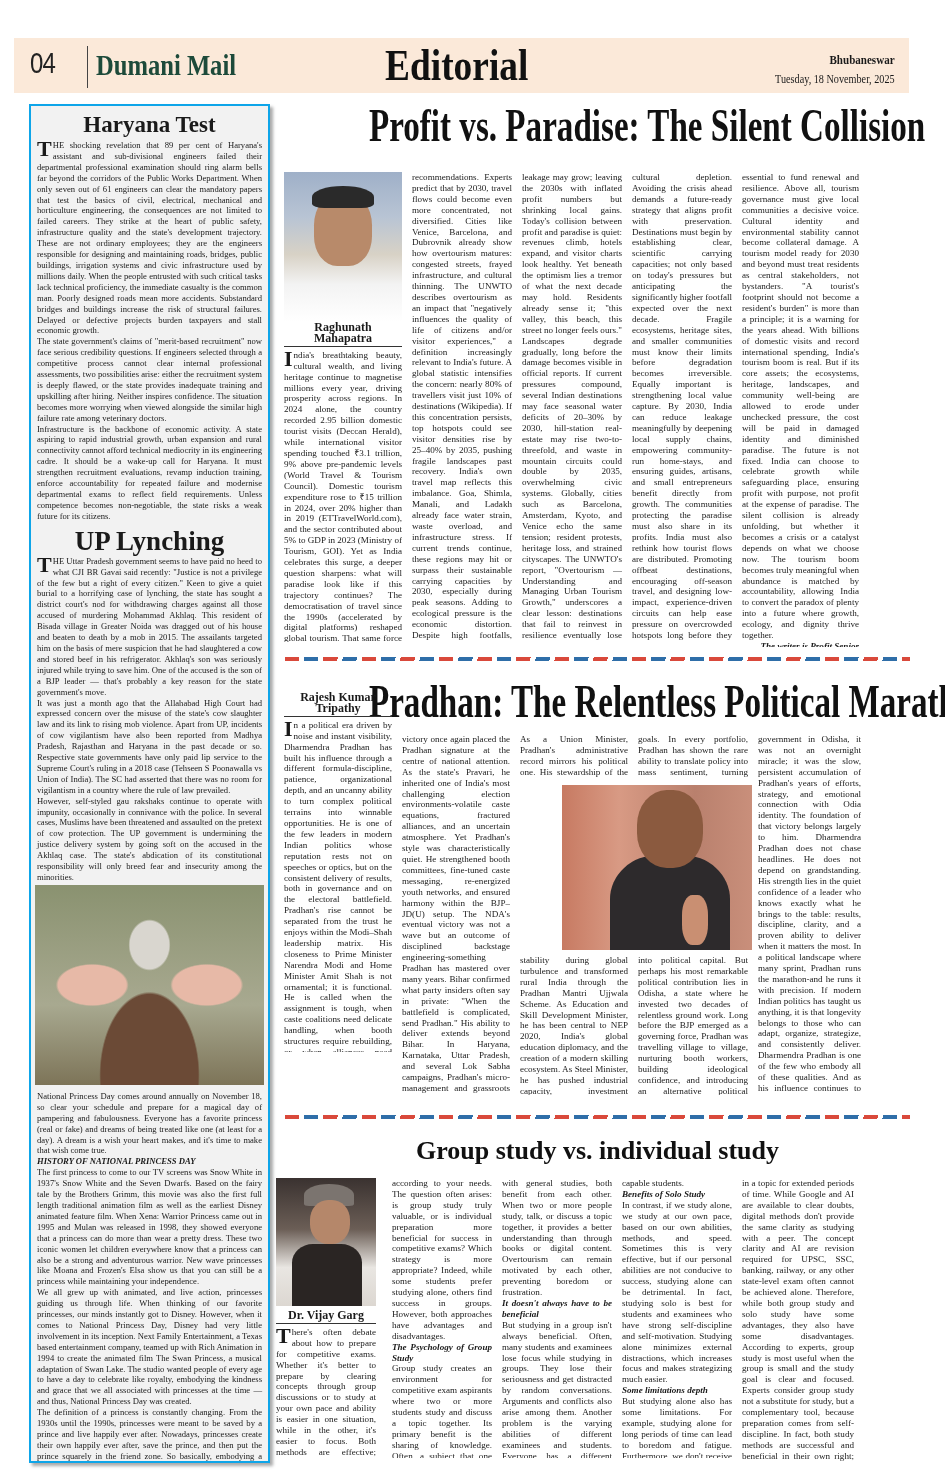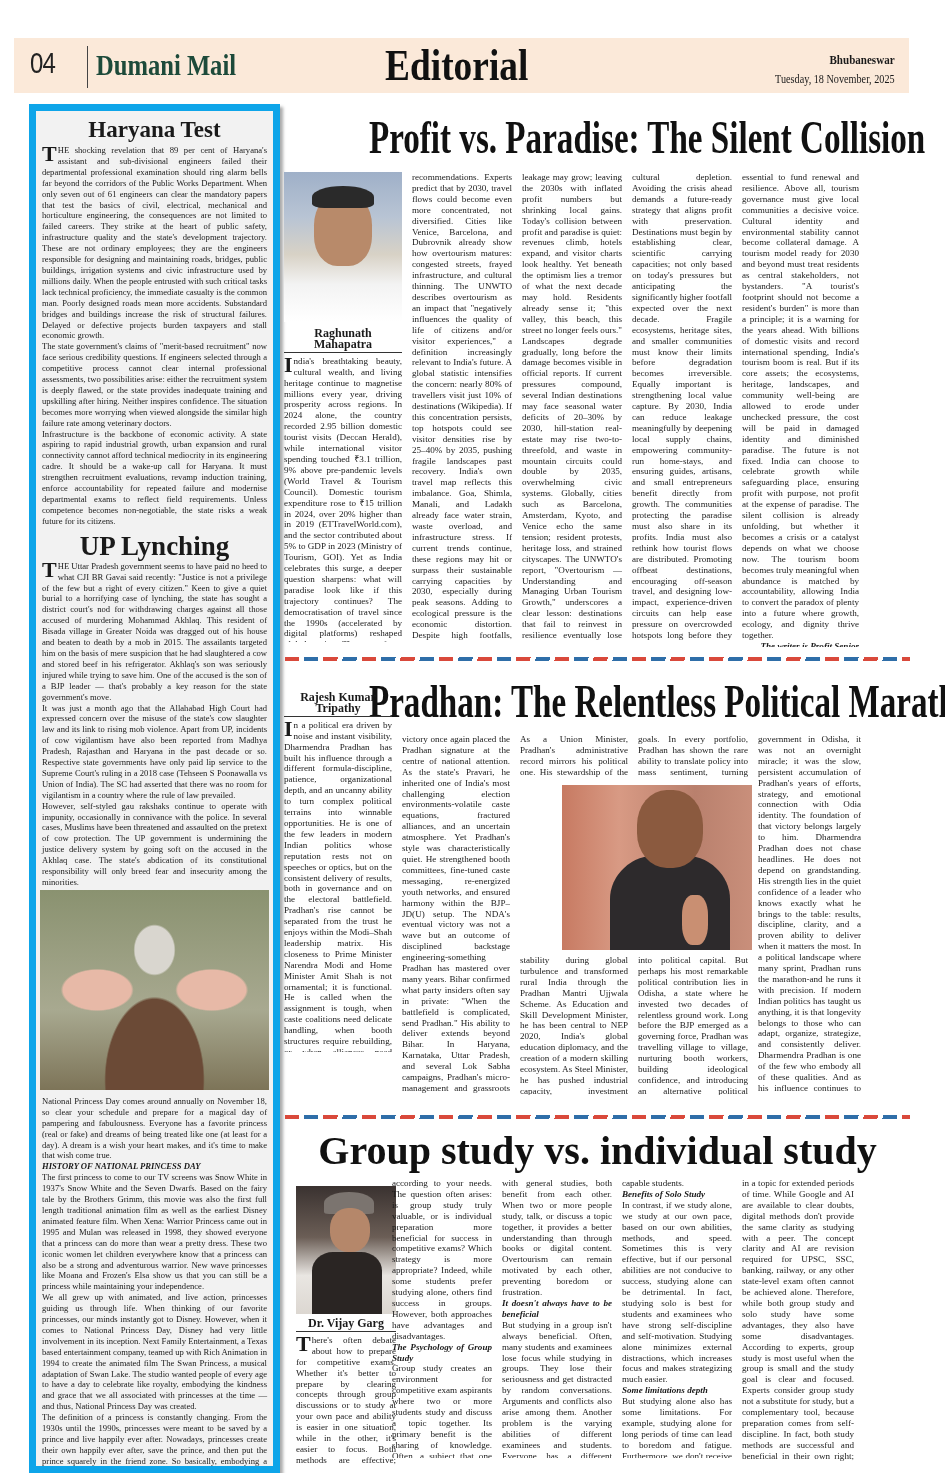--- a/index.html
+++ b/index.html
@@ -7,38 +7,38 @@
          font-family:"Liberation Serif", serif; color:#1a1a1a; }
   .masthead { position:absolute; left:14px; top:38px; width:895px; height:55px; background:#fbe9d9; }
   .pageno { position:absolute; left:30px; top:46px; font-family:"Liberation Sans", sans-serif; font-size:30px; font-weight:300; color:#222; letter-spacing:-1px; transform:scaleX(0.8); transform-origin:left; }
   .mast-divider { position:absolute; left:87px; top:46px; width:1px; height:42px; background:#444; }
   .paper-name { position:absolute; left:96px; top:48px; font-size:30px; font-weight:bold; color:#1d4a3a; transform:scaleX(0.82); transform-origin:left; white-space:nowrap; }
   .section-name { position:absolute; left:385px; top:40px; font-size:44px; font-weight:bold; color:#111; transform:scaleX(0.85); transform-origin:left; white-space:nowrap; }
   .city { position:absolute; right:50px; top:52px; font-size:13px; font-weight:bold; text-align:right; transform:scaleX(0.85); transform-origin:right; }
   .date { position:absolute; right:50px; top:72px; font-size:12px; text-align:right; transform:scaleX(0.85); transform-origin:right; white-space:nowrap; }
 
   .sidebar { position:absolute; left:29px; top:104px; width:237px; height:1355px; background:#f2f2f2;
-             border:7px solid #0ea5e9; box-shadow:3px 3px 3px #aaa; overflow:hidden; }
+             border:2px solid #0ea5e9; box-shadow:3px 3px 3px #aaa; overflow:hidden; }
   .sb-head { text-align:center; font-weight:bold; font-size:23px; line-height:26px; margin:6px 0 2px; font-family:"Liberation Serif", serif; }
   .sb-head.big { font-size:27px; }
   .sb-text { font-size:8.6px; line-height:10.9px; text-align:justify; padding:0 6px; margin:0; }
   .sb-text p { margin:0; }
   .dropcap { float:left; font-size:22px; line-height:17px; font-weight:bold; margin-right:1px; }
   .princess-img { margin:2px 4px 6px; height:200px; position:relative; overflow:hidden;
                   background:radial-gradient(ellipse at 50% 30%, #d9d6cf 0 12%, transparent 13%),
                              radial-gradient(ellipse at 50% 95%, #6b4a36 0 30%, transparent 31%),
                              radial-gradient(ellipse at 25% 50%, #e7b9a7 0 14%, transparent 15%),
                              radial-gradient(ellipse at 75% 50%, #e7b9a7 0 14%, transparent 15%),
                              linear-gradient(180deg, #8a9270 0%, #a8a990 60%, #7d7458 100%); }
   .sb-italic-head { font-style:italic; font-weight:bold; }
 
   .art { position:absolute; left:280px; width:635px; }
   .headline { text-align:center; font-weight:bold; white-space:nowrap; color:#111; font-family:"Liberation Serif", serif; }
   .h1 { font-size:46px; transform:scaleX(0.72); transform-origin:center; line-height:52px; }
-  .h3 { font-size:40px; line-height:46px; }
+  .h3 { font-size:26px; line-height:46px; }
   .col { position:absolute; font-size:9.1px; line-height:10.9px; text-align:justify; overflow:hidden; }
   .col p { margin:0; }
   .byline { font-weight:bold; font-size:12px; text-align:center; border-bottom:1px solid #333; padding-bottom:2px; margin-bottom:3px; }
   .photo { background:#ccc; }
   .sig { font-style:italic; font-weight:bold; text-align:right; }
   .subh { font-style:italic; font-weight:bold; }
 
   .airmail { position:absolute; left:285px; width:625px; height:4px;
              background:repeating-linear-gradient(100deg, #d9493b 0 14px, transparent 14px 19px, #2f6ea8 19px 33px, transparent 33px 38px); }
 </style>
@@ -71,29 +71,29 @@
   <div class="princess-img" title="Woman placing a tiara on her head"></div>
   <div class="sb-text">
     <p>National Princess Day comes around annually on November 18, so clear your schedule and prepare for a magical day of pampering and fabulousness. Everyone has a favorite princess (real or fake) and dreams of being treated like one (at least for a day). A dream is a wish your heart makes, and it's time to make that wish come true.</p>
     <p class="sb-italic-head">HISTORY OF NATIONAL PRINCESS DAY</p>
     <p>The first princess to come to our TV screens was Snow White in 1937's Snow White and the Seven Dwarfs. Based on the fairy tale by the Brothers Grimm, this movie was also the first full length traditional animation film as well as the earliest Disney animated feature film. When Xena: Warrior Princess came out in 1995 and Mulan was released in 1998, they showed everyone that a princess can do more than wear a pretty dress. These two iconic women let children everywhere know that a princess can also be a strong and adventurous warrior. New wave princesses like Moana and Frozen's Elsa show us that you can still be a princess while maintaining your independence.</p>
     <p>We all grew up with animated, and live action, princesses guiding us through life. When thinking of our favorite princesses, our minds instantly got to Disney. However, when it comes to National Princess Day, Disney had very little involvement in its inception. Next Family Entertainment, a Texas based entertainment company, teamed up with Rich Animation in 1994 to create the animated film The Swan Princess, a musical adaptation of Swan Lake. The studio wanted people of every age to have a day to celebrate like royalty, embodying the kindness and grace that we all associated with princesses at the time — and thus, National Princess Day was created.</p>
     <p>The definition of a princess is constantly changing. From the 1930s until the 1990s, princesses were meant to be saved by a prince and live happily ever after. Nowadays, princesses create their own happily ever after, save the prince, and then put the prince squarely in the friend zone. So basically, embodying a princess on National Princess Day is to embody, what the kids call, the G.O.A.T (greatest of all time).</p>
   </div>
 </div>
 
-<div class="art" style="top:112px;">
+<div class="art" style="top:100px;">
   <div class="headline h1">Profit vs. Paradise: The Silent Collision</div>
 </div>
 <div class="col" style="left:284px; top:172px; width:118px; height:470px;">
   <div class="photo" style="height:150px; background:linear-gradient(180deg,#9fb0c8 0%,#b8c4d4 30%,#d8d2c6 55%,#f3f3f3 75%,#ffffff 100%); position:relative;" title="Author portrait">
     <div style="position:absolute; left:30px; top:20px; width:58px; height:74px; border-radius:45% 45% 40% 40%; background:#b88a6a;"></div>
     <div style="position:absolute; left:28px; top:14px; width:62px; height:22px; border-radius:50% 50% 20% 20%; background:#2a2a2a;"></div>
   </div>
-  <div class="byline" style="margin-top:6px;">Raghunath Mahapatra</div>
+  <div class="byline" style="">Raghunath Mahapatra</div>
   <p><span class="dropcap">I</span><span>ndia's breathtaking beauty, cultural wealth, and living heritage continue to magnetise millions every year, driving prosperity across regions. In 2024 alone, the country recorded 2.95 billion domestic tourist visits (Deccan Herald), while international visitor spending touched ₹3.1 trillion, 9% above pre-pandemic levels (World Travel &amp; Tourism Council). Domestic tourism expenditure rose to ₹15 trillion in 2024, over 20% higher than in 2019 (ETTravelWorld.com), and the sector contributed about 5% to GDP in 2023 (Ministry of Tourism, GOI). Yet as India celebrates this surge, a deeper question sharpens: what will paradise look like if this trajectory continues? The democratisation of travel since the 1990s (accelerated by digital platforms) reshaped global tourism. That same force is now amplified by AI-driven</span></p>
 </div>
 <div class="col" style="left:412px; top:172px; width:100px; height:470px;">
     <p>recommendations. Experts predict that by 2030, travel flows could become even more concentrated, not diversified. Cities like Venice, Barcelona, and Dubrovnik already show how overtourism matures: congested streets, frayed infrastructure, and cultural thinning. The UNWTO describes overtourism as an impact that "negatively influences the quality of life of citizens and/or visitor experiences," a definition increasingly relevant to India's future. A global statistic intensifies the concern: nearly 80% of travellers visit just 10% of destinations (Wikipedia). If this concentration persists, top hotspots could see visitor densities rise by 25–40% by 2035, pushing fragile landscapes past recovery. India's own travel map reflects this imbalance. Goa, Shimla, Manali, and Ladakh already face water strain, waste overload, and infrastructure stress. If current trends continue, these regions may hit or surpass their sustainable carrying capacities by 2030, especially during peak seasons. Adding to ecological pressure is the economic distortion. Despite high footfalls, local communities often retain only a fraction of tourism revenue. Industry analysts suggest tourism leakage in some Indian destinations reaches 40% (arXiv). If chain-driven expansion continues,</p>
   </div>
 <div class="col" style="left:522px; top:172px; width:100px; height:470px;">
     <p>leakage may grow; leaving the 2030s with inflated profit numbers but shrinking local gains. Today's collision between profit and paradise is quiet: revenues climb, hotels expand, and visitor charts look healthy. Yet beneath the optimism lies a tremor of what the next decade may hold. Residents already sense it; "this valley, this beach, this street no longer feels ours." Landscapes degrade gradually, long before the damage becomes visible in official reports. If current pressures compound, several Indian destinations may face seasonal water deficits of 20–30% by 2030, hill-station real-estate may rise two-to-threefold, and waste in mountain circuits could double by 2035, overwhelming civic systems. Globally, cities such as Barcelona, Amsterdam, Kyoto, and Venice echo the same tension; resident protests, heritage loss, and strained cityscapes. The UNWTO's report, "Overtourism — Understanding and Managing Urban Tourism Growth," underscores a clear lesson: destinations that fail to reinvest in resilience eventually lose both value and vibrancy. India stands at a sharper crossroad. With a rapidly expanding domestic middle class and stronger global visibility, the country could see 3.5–4 billion domestic visits by 2032. The payoff is enormous but so is the risk of irreversible ecological and</p>
   </div>
 <div class="col" style="left:632px; top:172px; width:100px; height:470px;">
     <p>cultural depletion. Avoiding the crisis ahead demands a future-ready strategy that aligns profit with preservation. Destinations must begin by establishing clear, scientific carrying capacities; not only based on today's pressures but anticipating the significantly higher footfall expected over the next decade. Fragile ecosystems, heritage sites, and smaller communities must know their limits before degradation becomes irreversible. Equally important is strengthening local value capture. By 2030, India can reduce leakage meaningfully by deepening local supply chains, empowering community-run home-stays, and ensuring guides, artisans, and small entrepreneurs benefit directly from growth. The communities protecting the paradise must also share in its profits. India must also rethink how tourist flows are distributed. Promoting offbeat destinations, encouraging off-season travel, and designing low-impact, experience-driven circuits can help ease pressure on overcrowded hotspots long before they reach breaking point. Alongside this, visitor pricing must evolve to reflect the true environmental and infrastructural cost of tourism. Eco-levies, congestion fees, and conservation surcharges (already standard in many global destinations) may become</p>
@@ -138,21 +138,21 @@
   </div>
 <div class="col" style="left:758px; top:734px; width:103px; height:360px;">
     <p>government in Odisha, it was not an overnight miracle; it was the slow, persistent accumulation of Pradhan's years of efforts, strategy, and emotional connection with Odia identity. The foundation of that victory belongs largely to him. Dharmendra Pradhan does not chase headlines. He does not depend on grandstanding. His strength lies in the quiet confidence of a leader who knows exactly what he brings to the table: results, discipline, clarity, and a proven ability to deliver when it matters the most. In a political landscape where many sprint, Pradhan runs the marathon-and he runs it with precision. If modern Indian politics has taught us anything, it is that longevity belongs to those who can adapt, organize, strategize, and consistently deliver. Dharmendra Pradhan is one of the few who embody all of these qualities. And as his influence continues to shape both national governance and state politics, one thing remains clear: "he is not just part of the story of today-he is helping script the politics of tomorrow."</p>
   </div>
 
 <div class="airmail" style="top:1115px;"></div>
 
 <div class="art" style="top:1128px;">
   <div class="headline h3">Group study vs. individual study</div>
 </div>
-<div class="col" style="left:296px; top:1178px; width:100px; height:280px;margin-top:8px;">
+<div class="col" style="left:276px; top:1178px; width:100px; height:280px;">
   <div class="photo" style="height:128px; background:linear-gradient(180deg,#3a3230 0%,#6b5e56 40%,#e9e6e2 70%,#dcd7d1 100%); position:relative;" title="Author portrait with cap">
     <div style="position:absolute; left:28px; top:6px; width:50px; height:22px; border-radius:50% 50% 10% 10%; background:#7b746f;"></div>
     <div style="position:absolute; left:34px; top:22px; width:40px; height:44px; border-radius:45%; background:#b5876a;"></div>
     <div style="position:absolute; left:16px; top:66px; width:70px; height:62px; border-radius:30% 30% 0 0; background:#2a2523;"></div>
   </div>
   <div class="byline" style="margin-top:4px;">Dr. Vijay Garg</div>
   <p><span class="dropcap">T</span><span>here's often debate about how to prepare for competitive exams. Whether it's better to prepare by clearing concepts through group discussions or to study at your own pace and ability is easier in one situation, while in the other, it's easier to focus. Both methods are effective; adapt them</span></p>
 </div>
 <div class="col a3" style="left:392px; top:1178px; width:100px; height:280px;">
     <p>according to your needs. The question often arises: is group study truly valuable, or is individual preparation more beneficial for success in competitive exams? Which strategy is more appropriate? Indeed, while some students prefer studying alone, others find success in groups. However, both approaches have advantages and disadvantages.</p>

